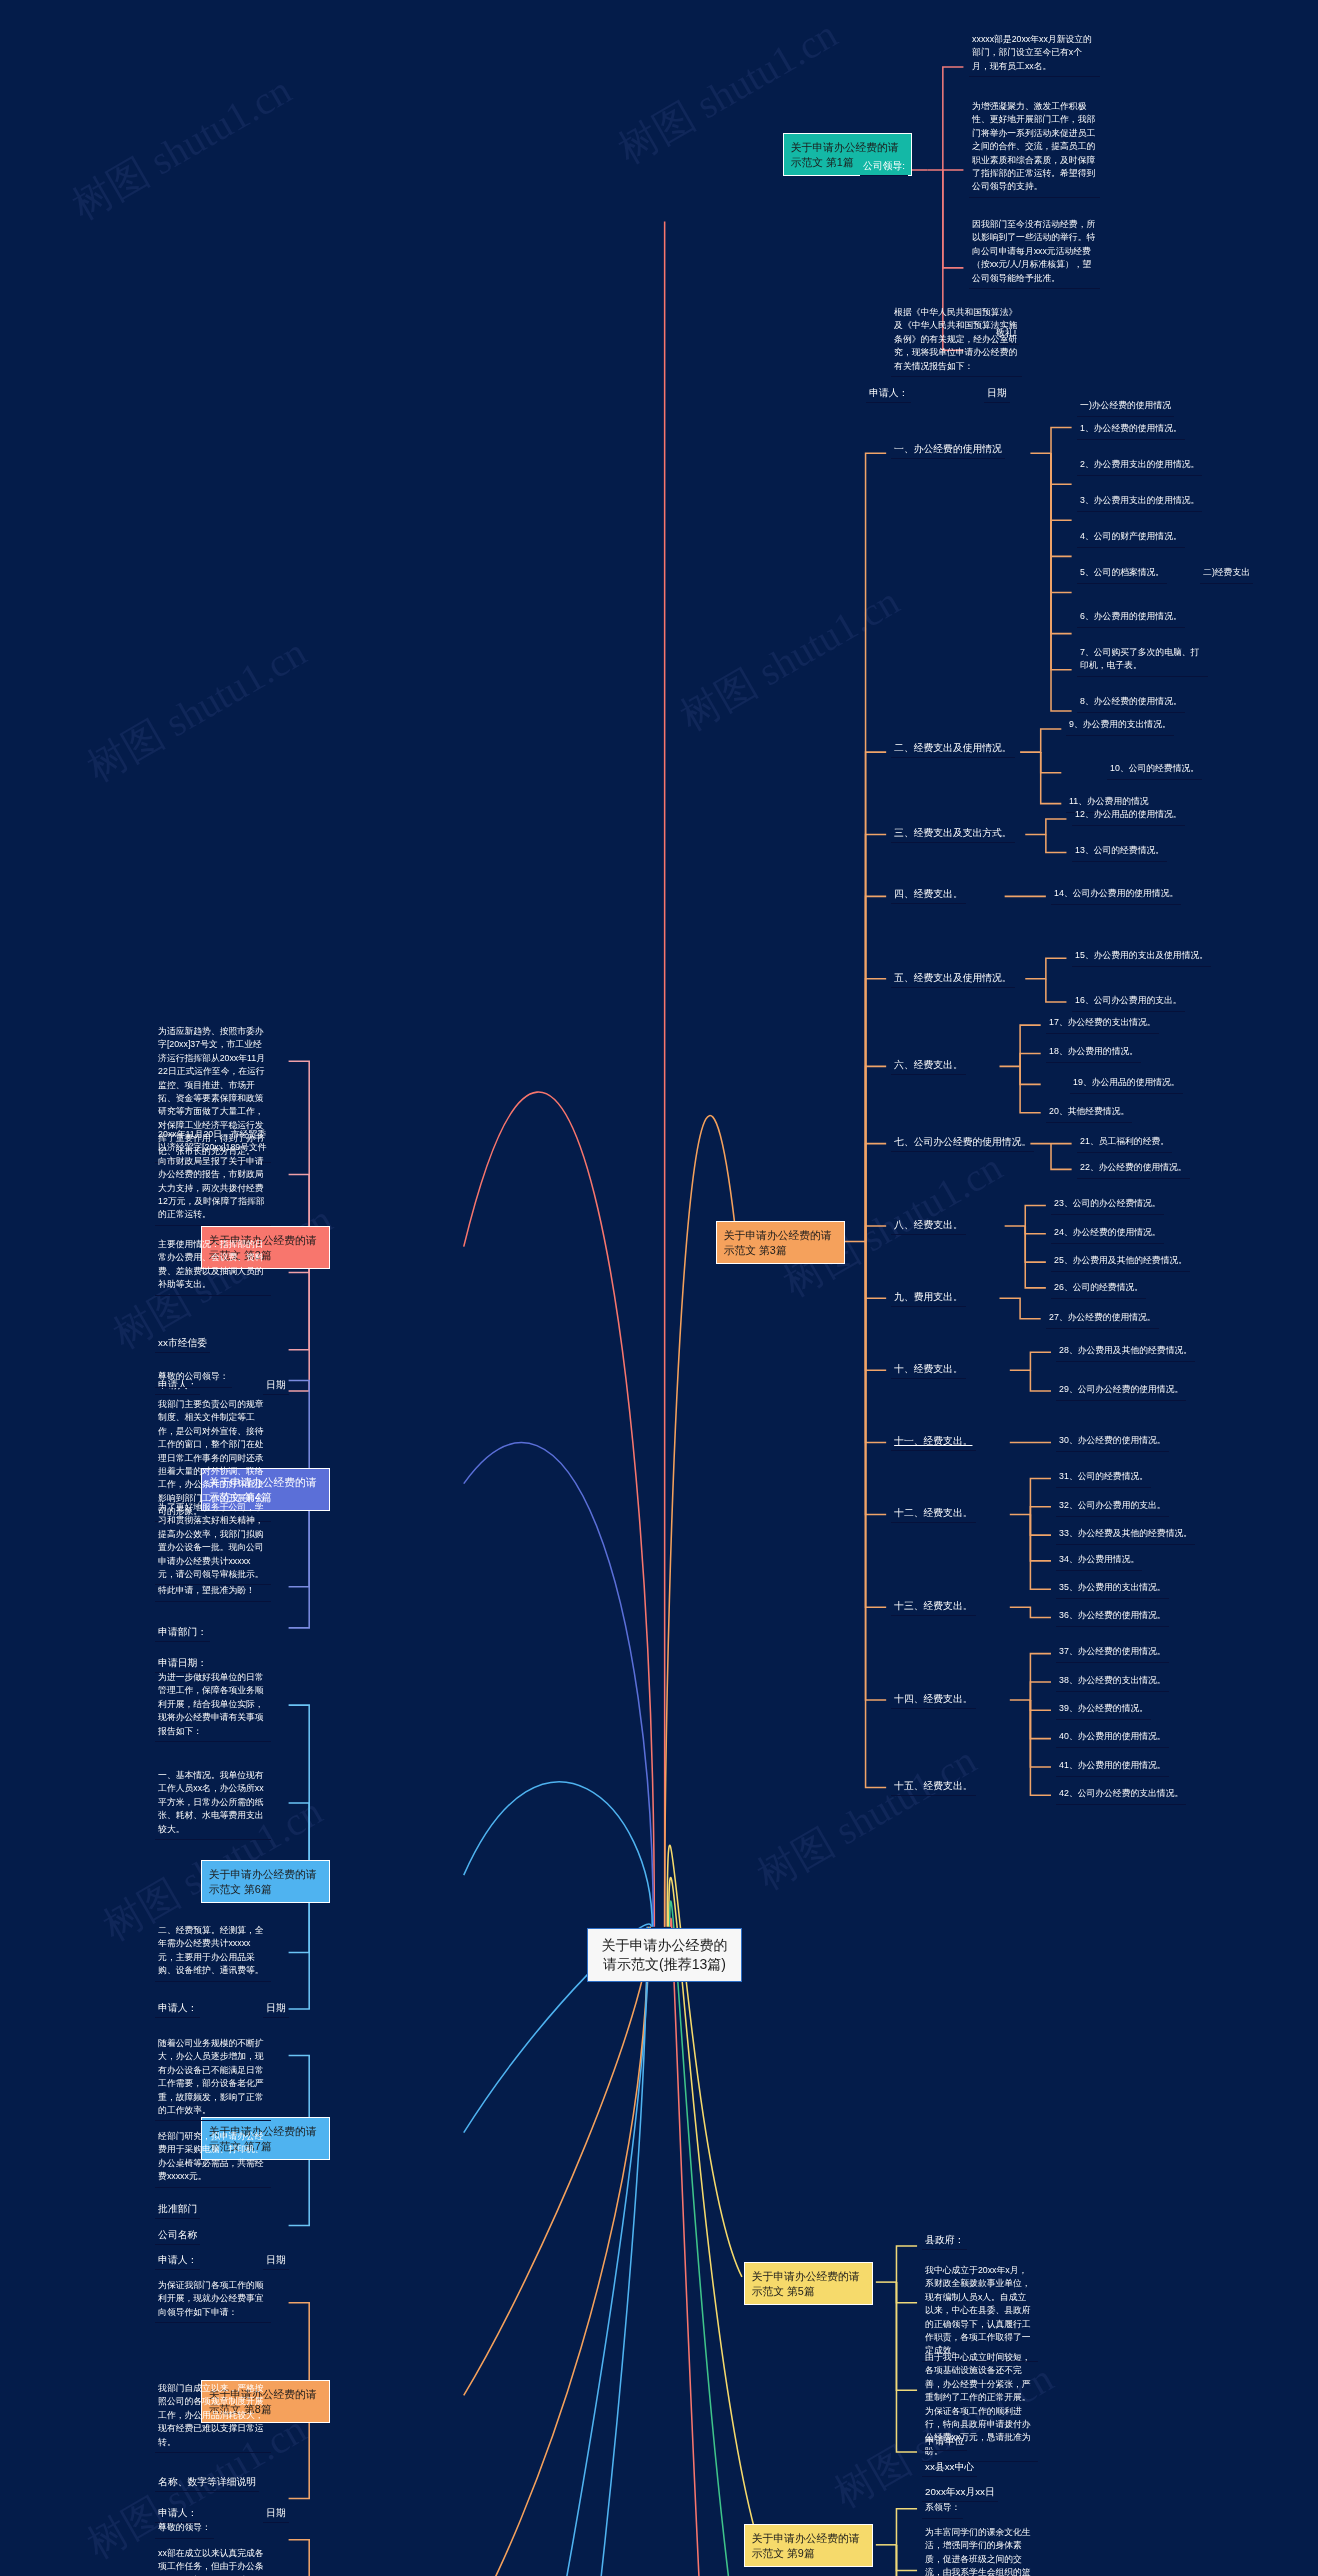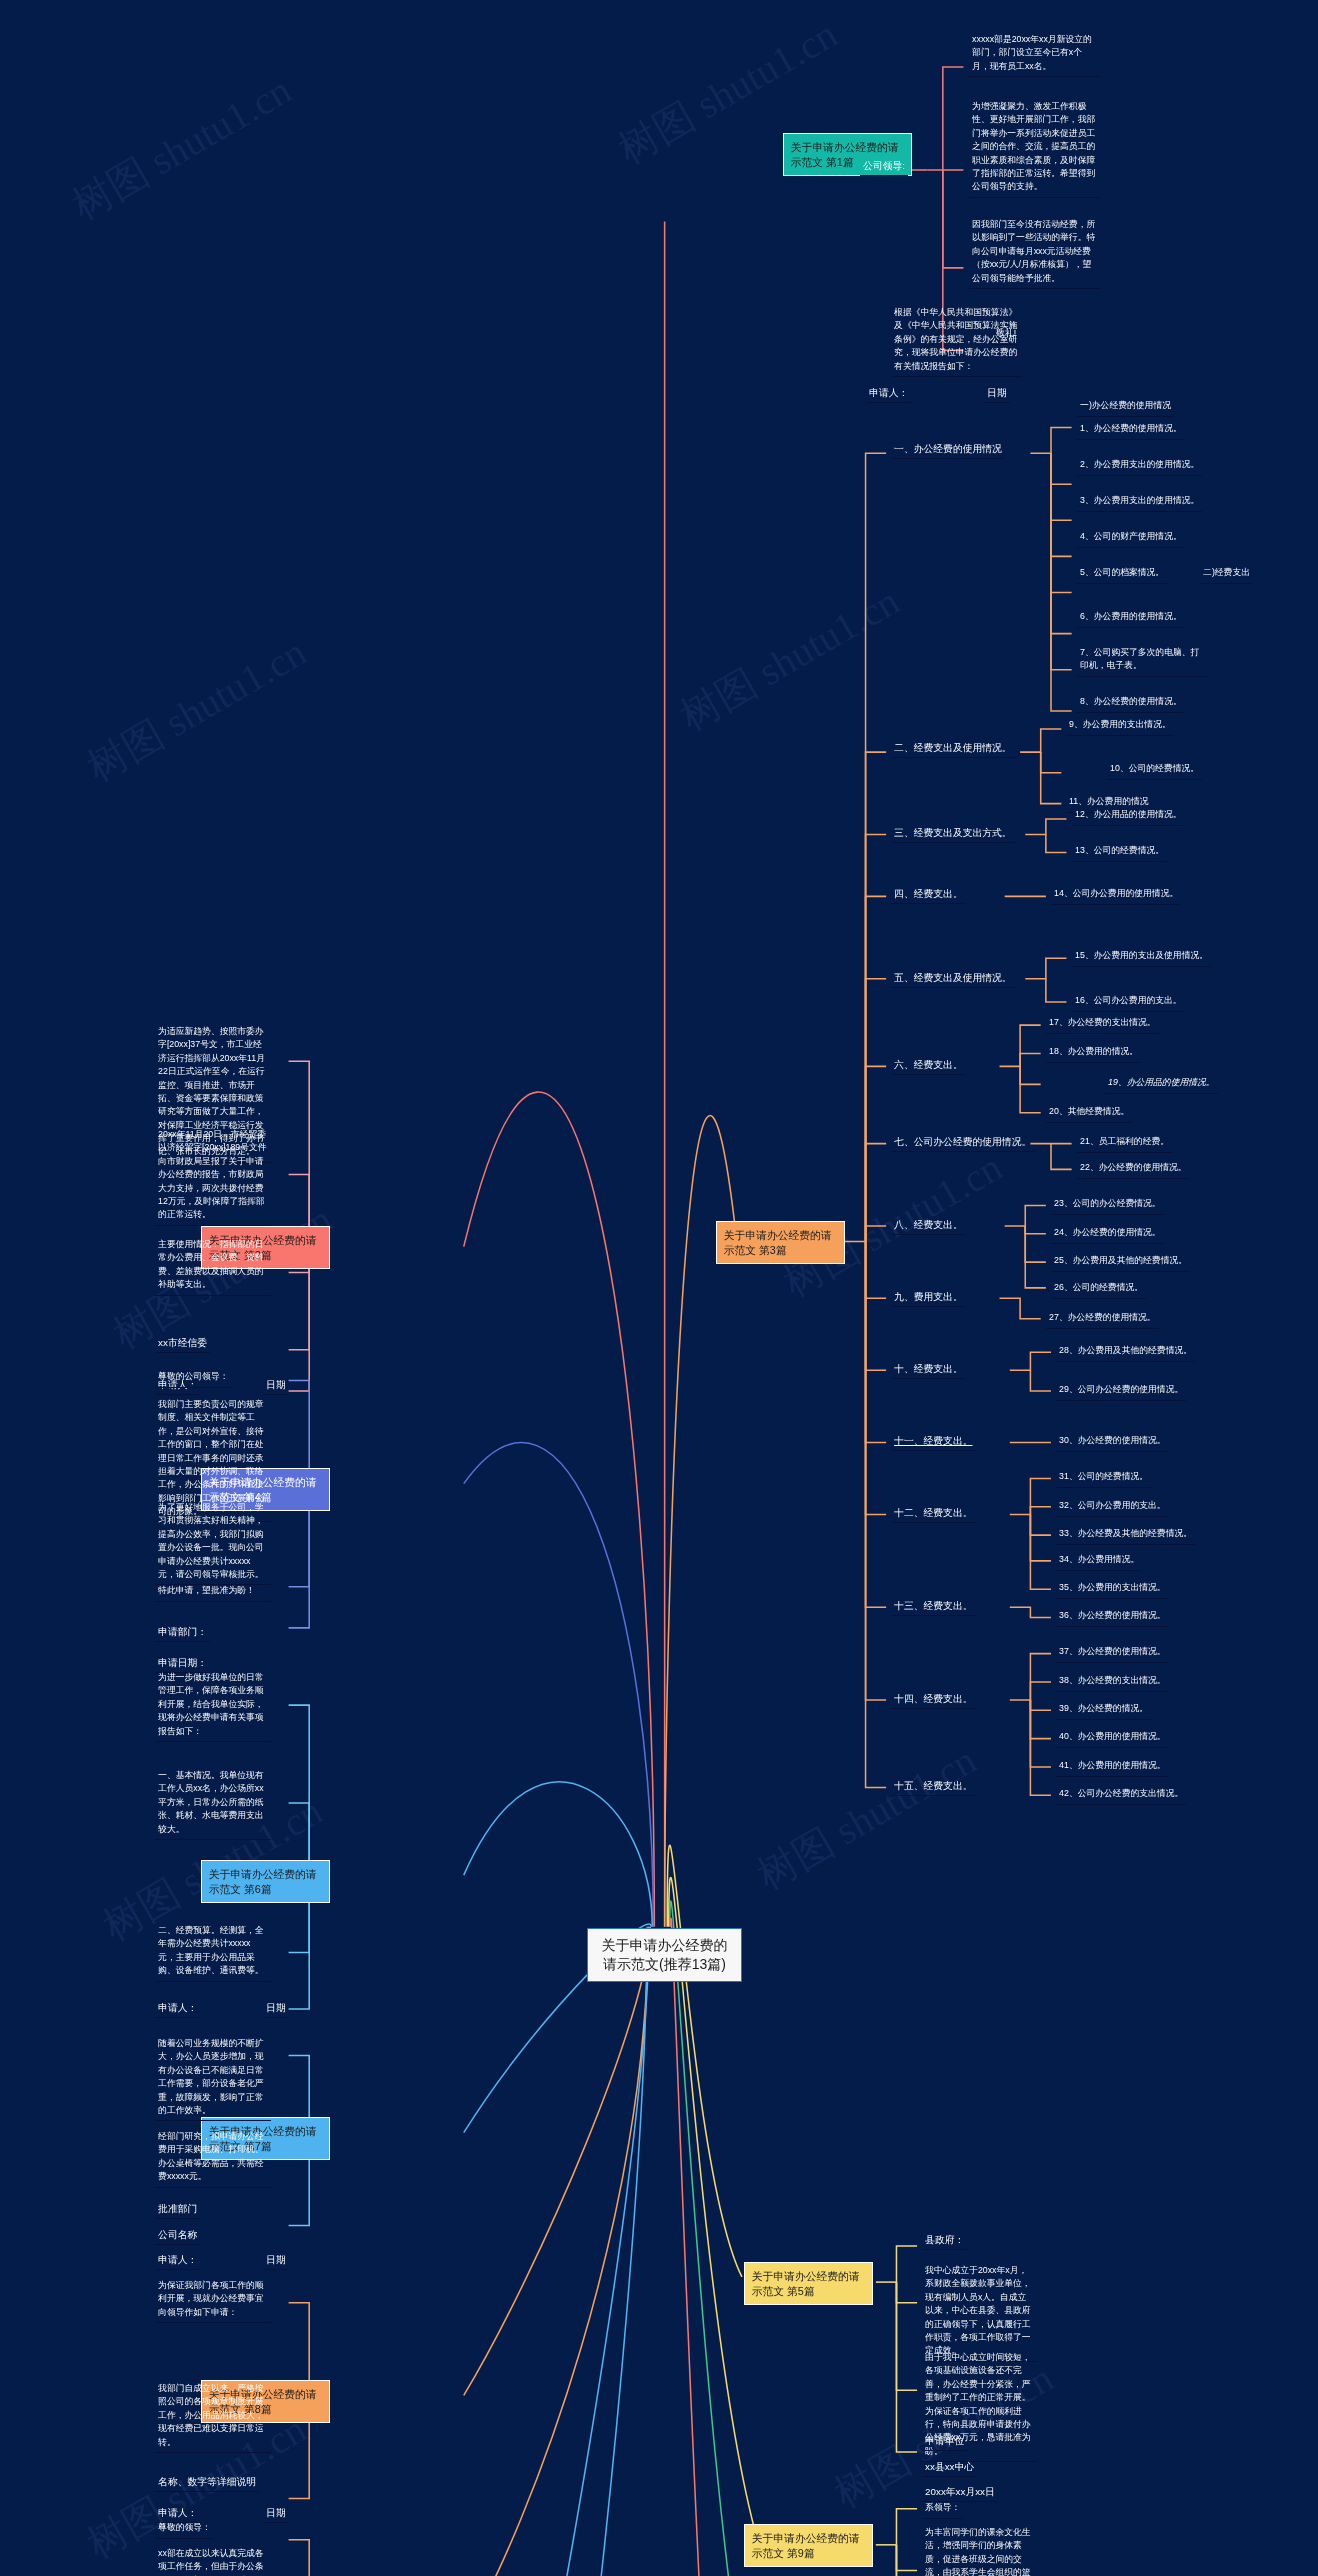--- a/index.html
+++ b/index.html
@@ -308,21 +308,21 @@
   <div class="node2" style="left:891px; top:885px;">四、经费支出。</div>
   <div class="leaf nowrap" style="left:1051px; top:885px;">14、公司办公费用的使用情况。</div>
 
   <div class="node2" style="left:891px; top:969px;">五、经费支出及使用情况。</div>
   <div class="leaf nowrap" style="left:1072px; top:947px;">15、办公费用的支出及使用情况。</div>
   <div class="leaf nowrap" style="left:1072px; top:992px;">16、公司办公费用的支出。</div>
 
   <div class="node2" style="left:891px; top:1056px;">六、经费支出。</div>
   <div class="leaf nowrap" style="left:1046px; top:1014px;">17、办公经费的支出情况。</div>
   <div class="leaf nowrap" style="left:1046px; top:1043px;">18、办公费用的情况。</div>
-  <div class="leaf nowrap" style="left:1105px; top:1074px;font-style:italic;">19、办公用品的使用情况。</div>
+  <div class="leaf nowrap" style="left:1070px; top:1074px;">19、办公用品的使用情况。</div>
   <div class="leaf nowrap" style="left:1046px; top:1103px;">20、其他经费情况。</div>
 
   <div class="node2" style="left:891px; top:1133px;">七、公司办公经费的使用情况。</div>
   <div class="leaf nowrap" style="left:1077px; top:1133px;">21、员工福利的经费。</div>
   <div class="leaf nowrap" style="left:1077px; top:1159px;">22、办公经费的使用情况。</div>
 
   <div class="node2" style="left:891px; top:1216px;">八、经费支出。</div>
   <div class="leaf nowrap" style="left:1051px; top:1195px;">23、公司的办公经费情况。</div>
   <div class="leaf nowrap" style="left:1051px; top:1224px;">24、办公经费的使用情况。</div>
   <div class="leaf nowrap" style="left:1051px; top:1252px;">25、办公费用及其他的经费情况。</div>

